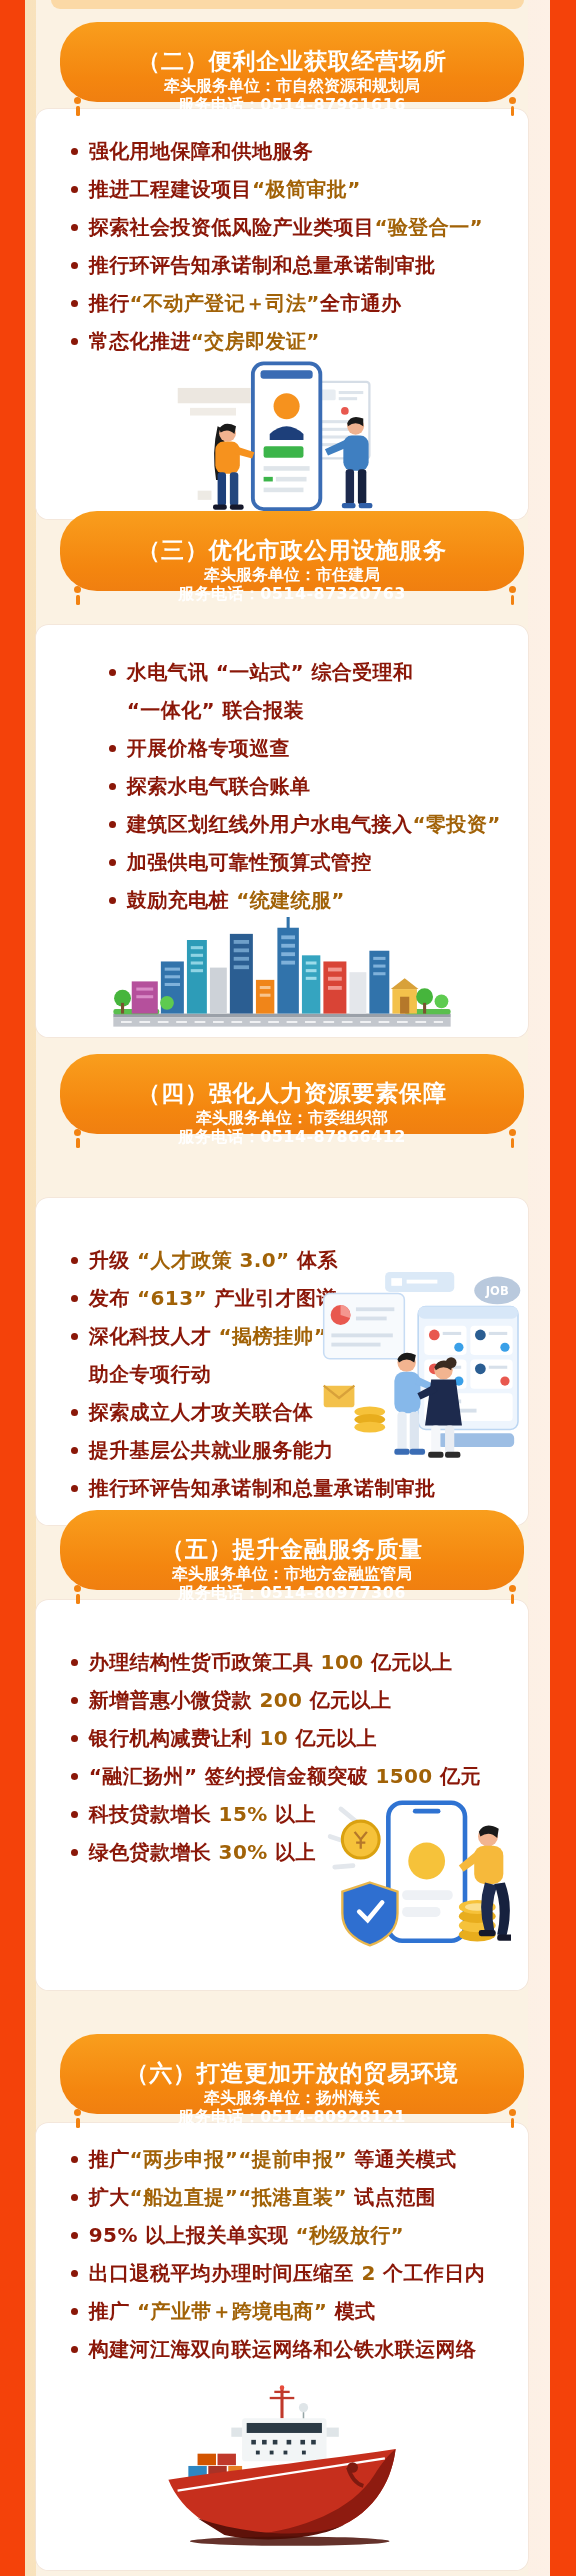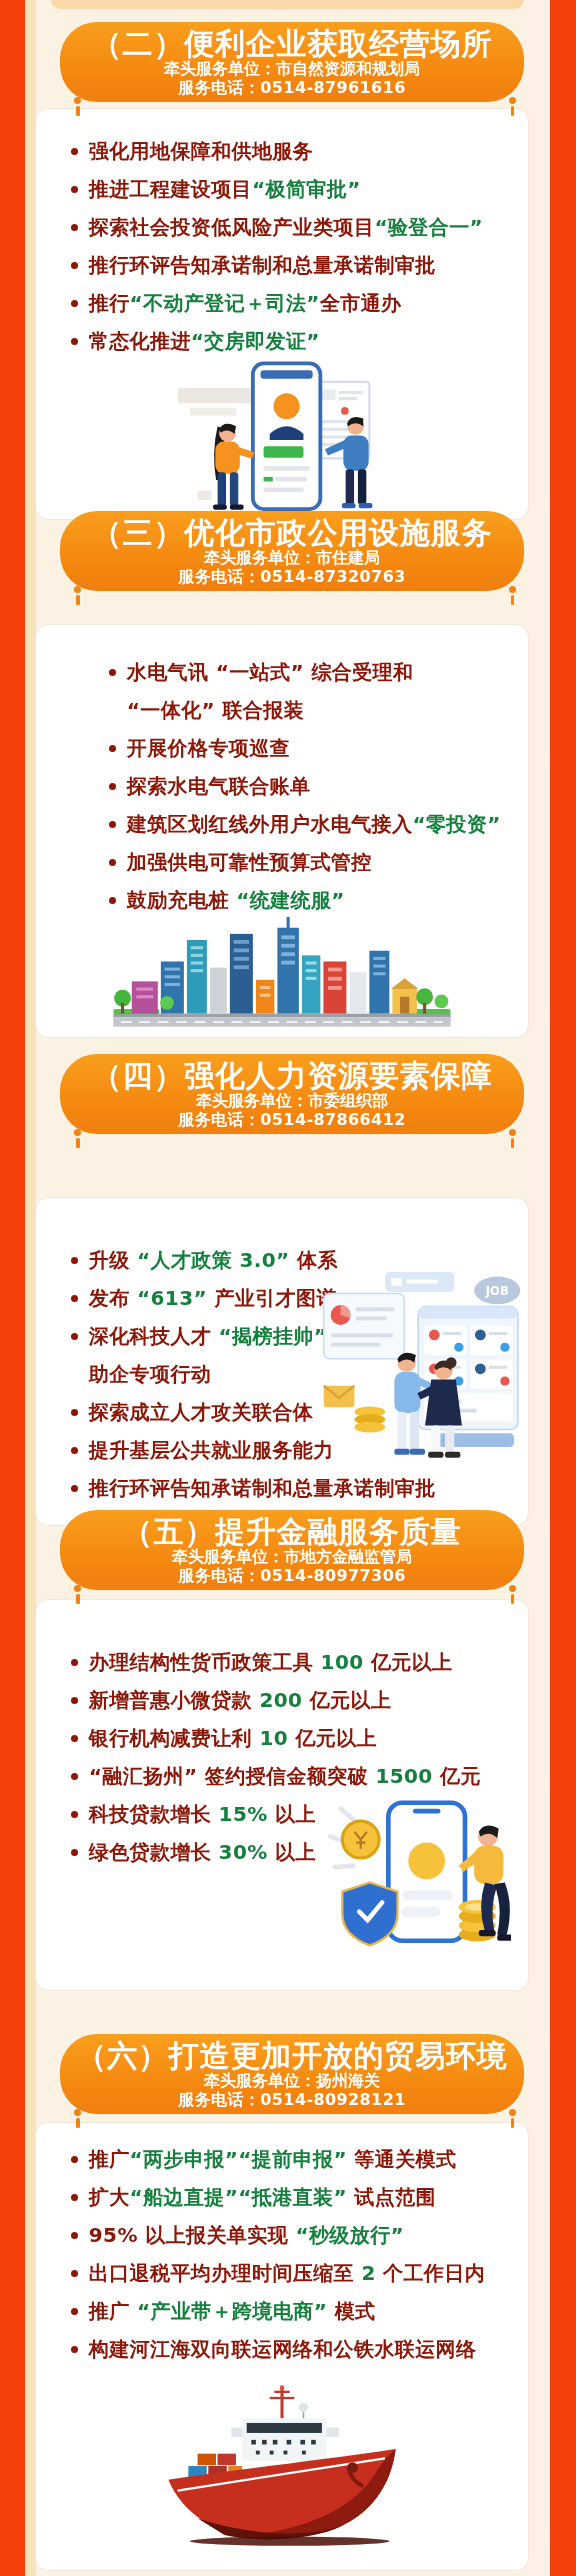--- a/index.html
+++ b/index.html
@@ -23,33 +23,33 @@
   .card {
     position:absolute; left:36px; width:492px; background:#FFFFFF;
     border-radius:12.3px; box-shadow:0 0 0 0.8px #F2E4D9;
   }
   .badge-group { position:absolute; left:60px; width:464px; height:101px; z-index:5; }
   .badge {
     position:absolute; left:0; top:0; width:464px; height:80px;
     background:linear-gradient(180deg,#F99E1D 0%,#F4860F 70%,#F07F10 100%);
     border-radius:37px; color:#fff; text-align:center; font-weight:bold;
   }
-  .badge .t1 { font-size:30px; padding-top:9.2px; letter-spacing:0.8px; line-height:26px;}
+  .badge .t1 { font-size:23px; padding-top:9.2px; letter-spacing:0.8px; line-height:26px;margin-top:17px;}
   .badge .t2 { font-size:16px; margin-top:2.3px; line-height:19px; }
   .badge .t3 { font-size:16px; line-height:19px; letter-spacing:0.4px; }
   .pin { position:absolute; width:7.7px; top:75px; }
   .pin-l { left:14px; } .pin-r { right:7.7px; }
   .pin .pdot { width:7px; height:7px; border-radius:50%; background:#F28211; margin:0 auto; }
   .pin .pstick { width:3.8px; height:10px; border-radius:1.5px; background:#F28211; margin:2.3px auto 0; }
   .bullets { padding-left:35px; padding-right:10.8px; }
   .bullet-row { display:flex; align-items:center; height:38px; }
   .dot { width:7px; height:7px; border-radius:50%; background:#8A1708; margin-right:10.8px; flex:none; }
   .dot.hidden { visibility:hidden; }
   .bline { font-size:20px; font-weight:bold; color:#8A1708; white-space:nowrap; letter-spacing:0.4px; }
-  .bline .hl { color:#15803d; }
+  .bline .hl { color:#a16207; }
   .illu { position:absolute; }
   .illu-center { left:50%; transform:translateX(-50%); }
 </style>
 </head>
 <body>
 
 <div class="page">
   <div class="frame"></div>
   <div class="column"></div>
   <div class="prev-edge"></div>

